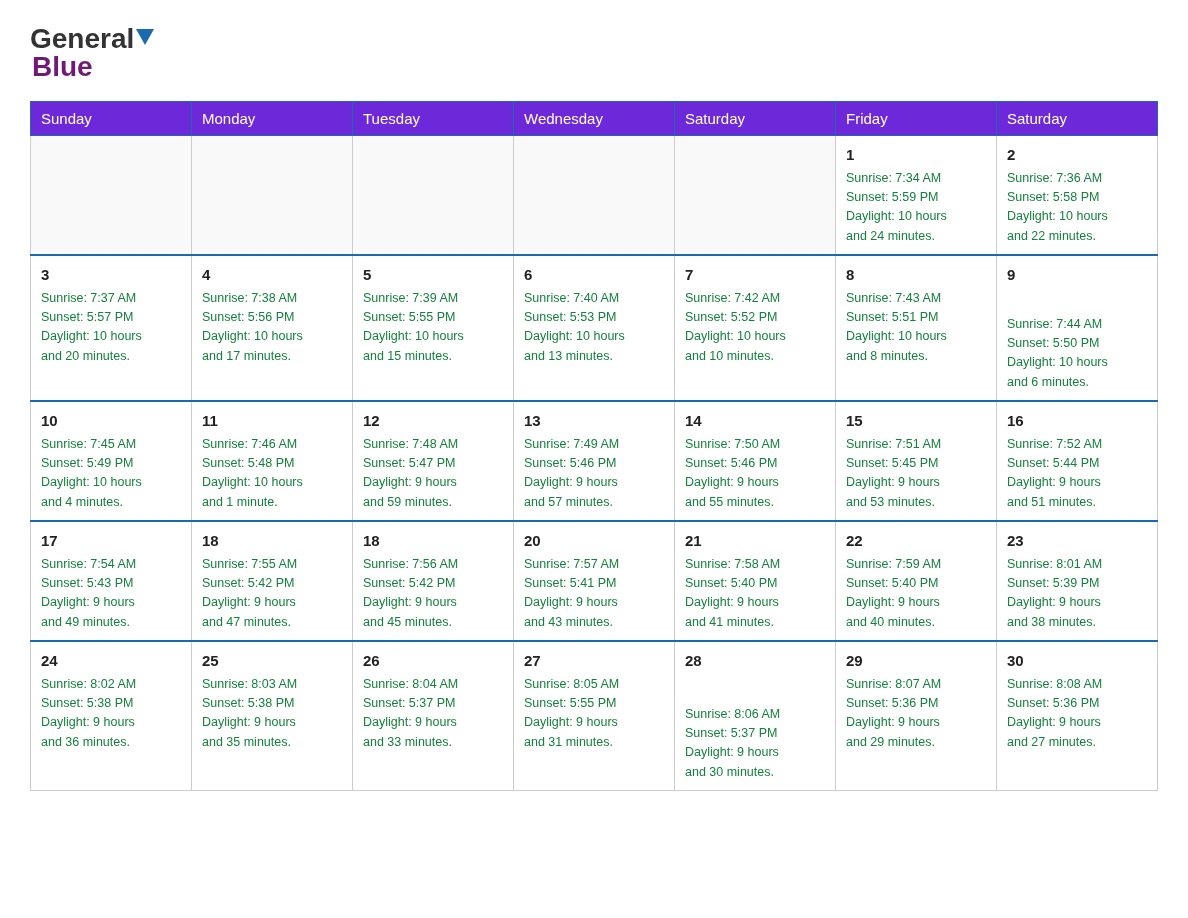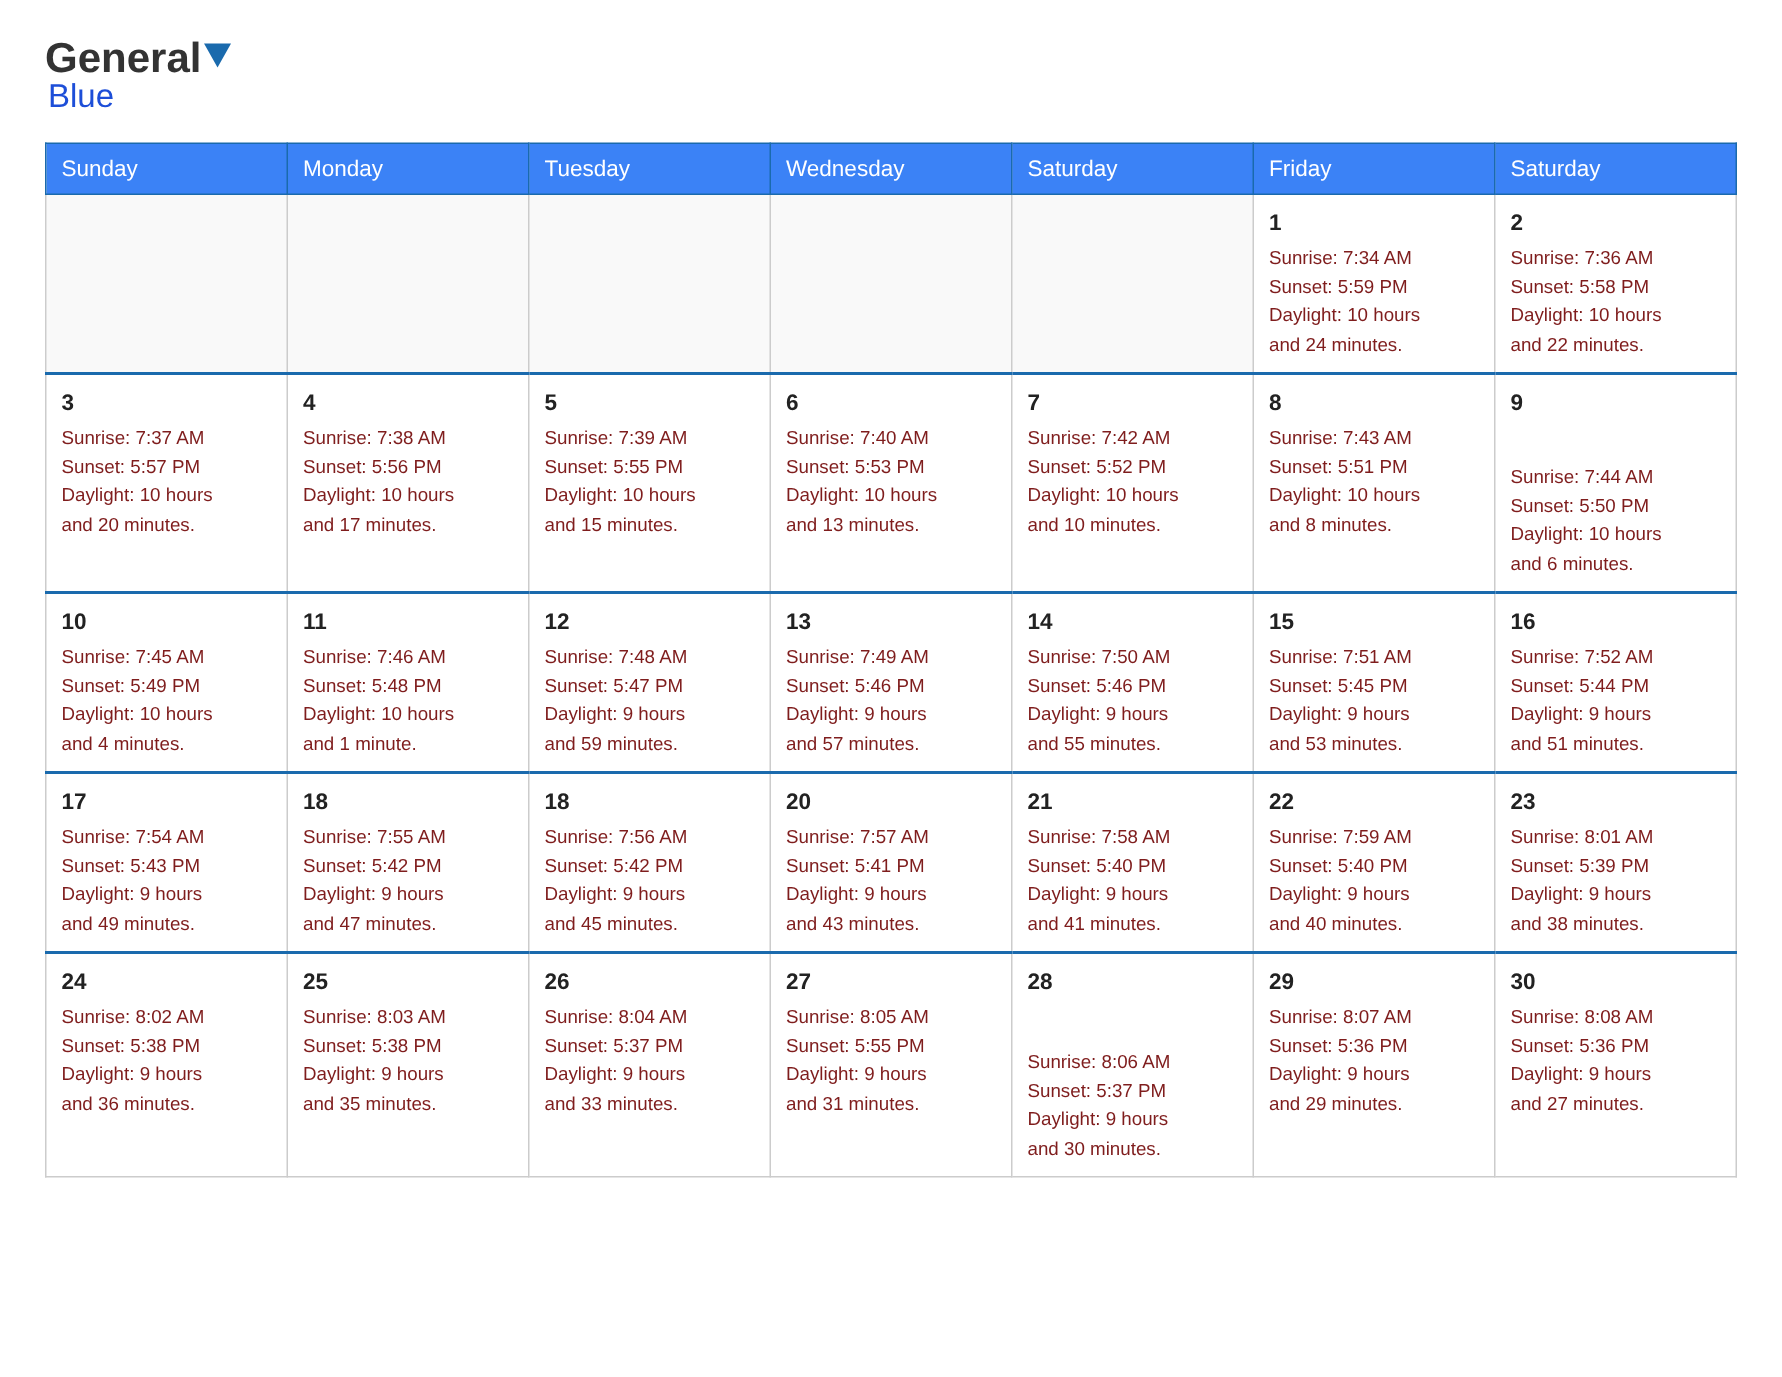--- a/index.html
+++ b/index.html
@@ -36,23 +36,23 @@
       height: 0;
       border-left: 9px solid transparent;
       border-right: 9px solid transparent;
       border-top: 16px solid #1a6aad;
       margin-left: 2px;
       vertical-align: middle;
       position: relative;
       top: -4px;
     }
     .logo-sub {
-      font-size: 22px;
-      font-weight: normal;
-      color: #1d4ed8;
+      font-size: 28px;
+      font-weight: bold;
+      color: #701a75;
       margin-top: -2px;
       margin-left: 2px;
     }
     .title-area {
       text-align: right;
     }
     .month-title {
       font-size: 52px;
       font-weight: bold;
       color: #222;
@@ -62,21 +62,21 @@
       font-size: 22px;
       color: #444;
       margin-top: 4px;
     }
     .calendar-table {
       width: 100%;
       border-collapse: collapse;
       border: 1px solid #aaa;
     }
     .calendar-table th {
-      background-color: #3b82f6;
+      background-color: #6d28d9;
       color: #fff;
       font-size: 15px;
       font-weight: normal;
       padding: 8px 10px;
       text-align: left;
       border: 1px solid #1a6aad;
     }
     .calendar-table td {
       vertical-align: top;
       padding: 8px 10px;
@@ -89,21 +89,21 @@
     }
     .day-number {
       font-size: 15px;
       font-weight: bold;
       color: #222;
       display: block;
       margin-bottom: 2px;
     }
     .day-info {
       font-size: 12.5px;
-      color: #7f1d1d;
+      color: #15803d;
       line-height: 1.55;
     }
     .empty-cell {
       background: #f9f9f9;
     }
     tr:not(:first-child) td {
       border-top: 2px solid #1a6aad;
     }
   </style>
 </head>

